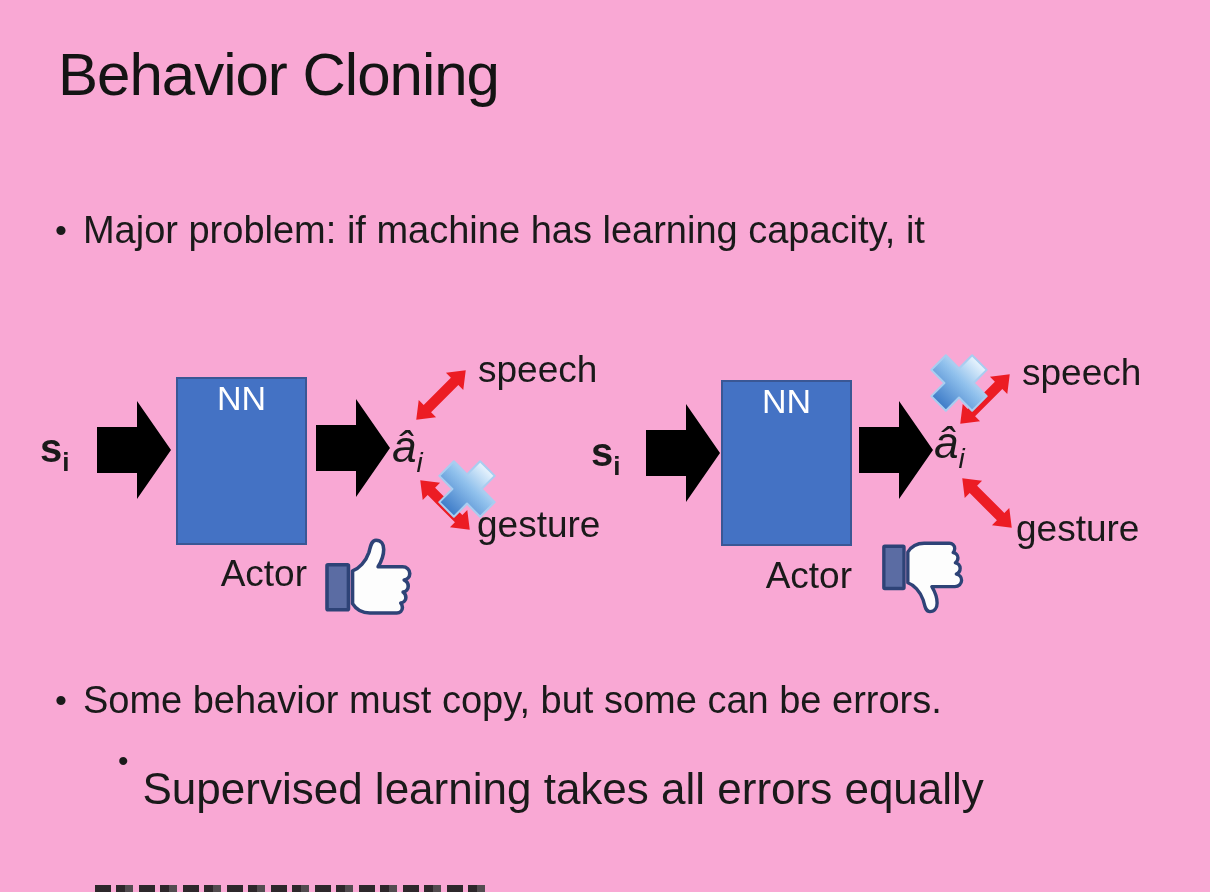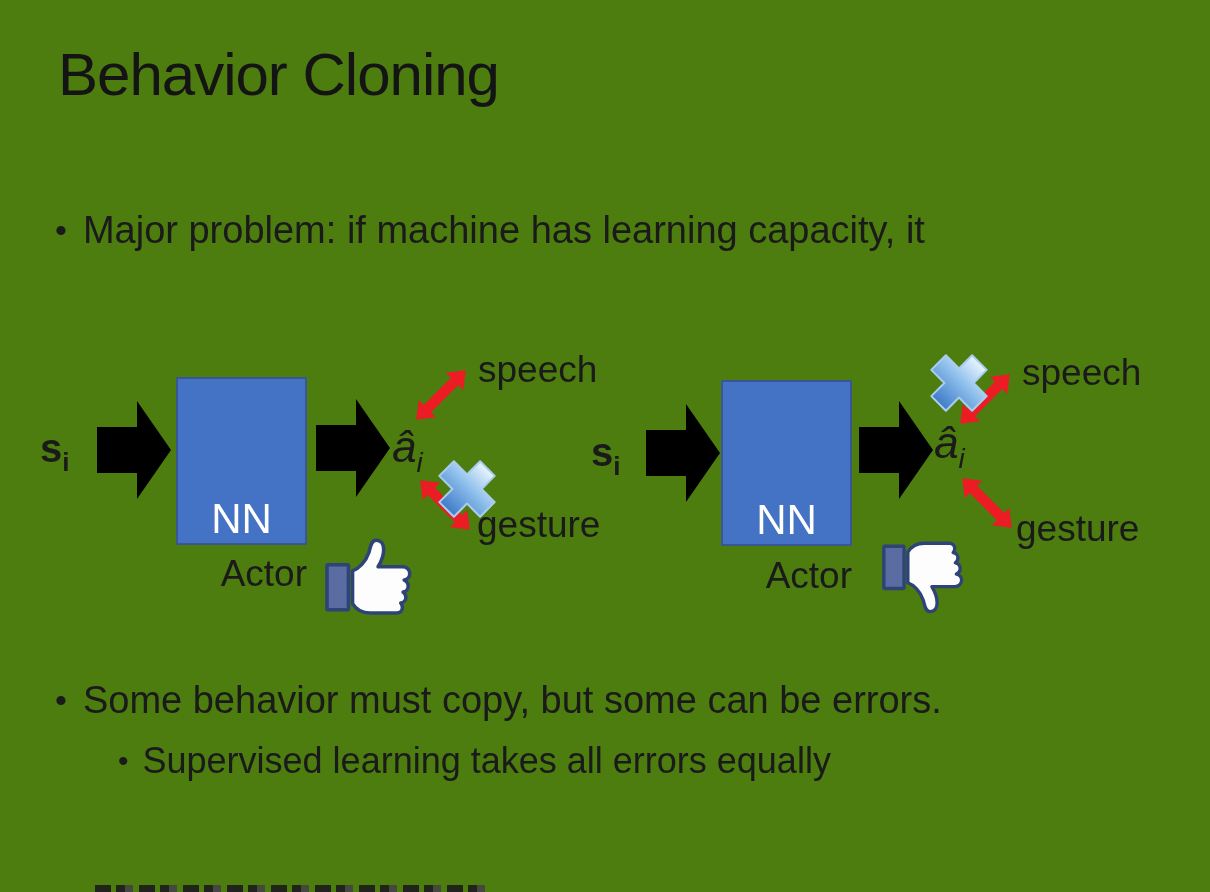--- a/index.html
+++ b/index.html
@@ -1,36 +1,36 @@
 <!DOCTYPE html>
 <html><head>
 <meta charset="utf-8">
 <style>
   html,body{margin:0;padding:0;background:#888;}
   .slide{
-    position:relative;width:1210px;height:892px;background:#4d7c0f;
+    position:relative;width:1210px;height:892px;background:#f9a8d4;
     overflow:hidden;font-family:"Liberation Sans",sans-serif;color:#1a1a1a;
   }
   .abs{position:absolute;}
   .title{
     left:58px;top:40px;font-size:60px;font-weight:300;letter-spacing:-1px;
     color:#141414;white-space:nowrap;
   }
   .bullet-row{display:flex;align-items:flex-start;}
   .dot{font-size:34px;line-height:52px;margin-right:16px;}
   .subdot{font-size:30px;line-height:48px;margin-right:14px;}
   .btext{font-size:38px;line-height:52px;white-space:nowrap;}
-  .bstext{font-size:36px;line-height:48px;white-space:nowrap;}
+  .bstext{font-size:44px;line-height:48px;white-space:nowrap;margin-top:28px;}
   .b1{left:55px;top:204px;}
   .b2{left:55px;top:674px;}
   .b2sub{left:118px;top:737px;}
   .nnbox{
     background:#4472c4;border:2px solid #3a5795;box-sizing:border-box;
-    display:flex;align-items:flex-end;justify-content:center;
-    color:#ffffff;font-size:42px;
+    display:flex;align-items:flex-start;justify-content:center;
+    color:#ffffff;font-size:34px;
   }
   .iolabel{font-size:40px;white-space:nowrap;font-weight:bold;}
   .iolabel sub{font-size:26px;}
   .outlabel{font-family:Liberation Sans, sans-serif;font-style:italic;font-size:44px;white-space:nowrap;}
   .outlabel sub{font-size:28px;}
   .arrowlabel{font-size:37px;white-space:nowrap;}
   .actor{font-size:37px;text-align:right;}
   .strip{
     left:95px;top:885px;width:392px;height:7px;opacity:.92;
     background:repeating-linear-gradient(90deg,

